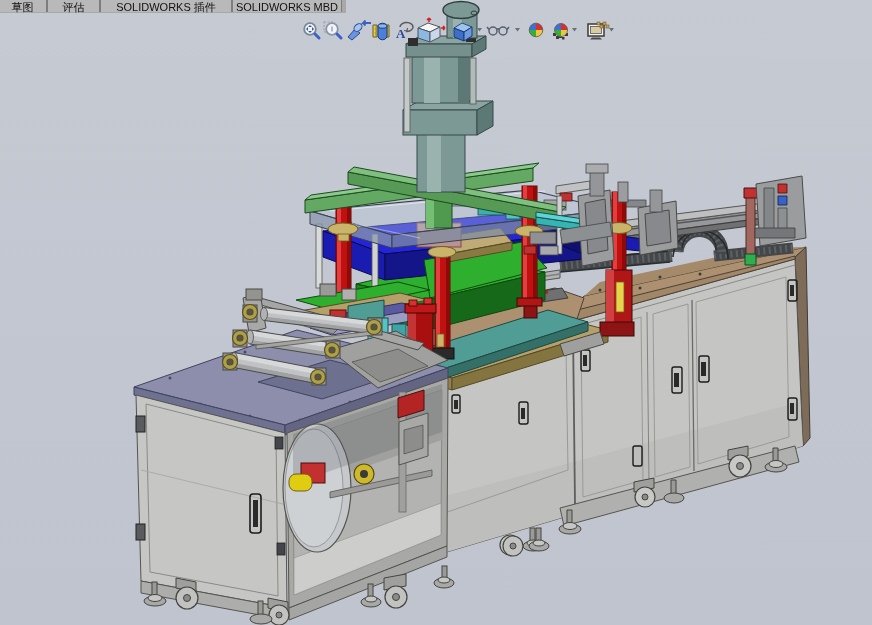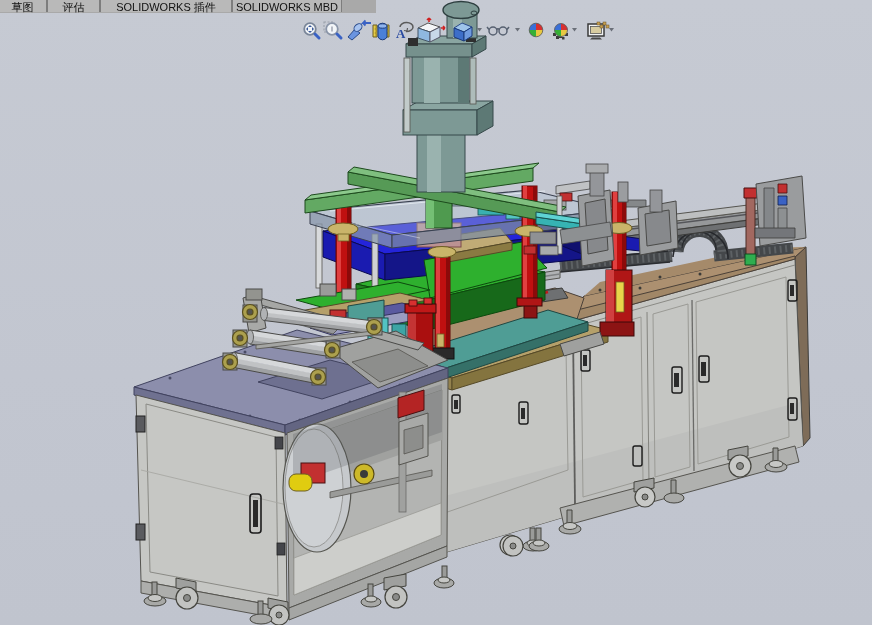--- a/index.html
+++ b/index.html
@@ -1,19 +1,19 @@
 <!DOCTYPE html>
 <html><head>
 <meta charset="utf-8">
 <style>
 html,body{margin:0;padding:0;width:872px;height:625px;overflow:hidden;
 font-family:"Liberation Sans",sans-serif;}
 #vp{position:absolute;top:0;left:0;width:872px;height:625px;
 background:linear-gradient(180deg,#c6cad3 0%,#c2c6d0 60%,#c0c4ce 100%);}
-#tabbar{position:absolute;top:0;left:0;width:376px;height:13px;background:#a9a9a9;}
+#tabbar{position:absolute;top:0;left:0;width:346px;height:13px;background:#a9a9a9;}
 .tab{position:absolute;top:-6px;height:18px;background:#b9b9b9;border:1px solid #7d7d7d;
 border-bottom:none;box-sizing:border-box;color:#111;font-size:11px;text-align:center;
 line-height:24px;white-space:nowrap;}
 </style>
 </head>
 <body>
 <div id="vp"></div>
 <div id="tabbar">
   <div class="tab" style="left:-2px;width:49px;">草图</div>
   <div class="tab" style="left:47px;width:53px;">评估</div>

